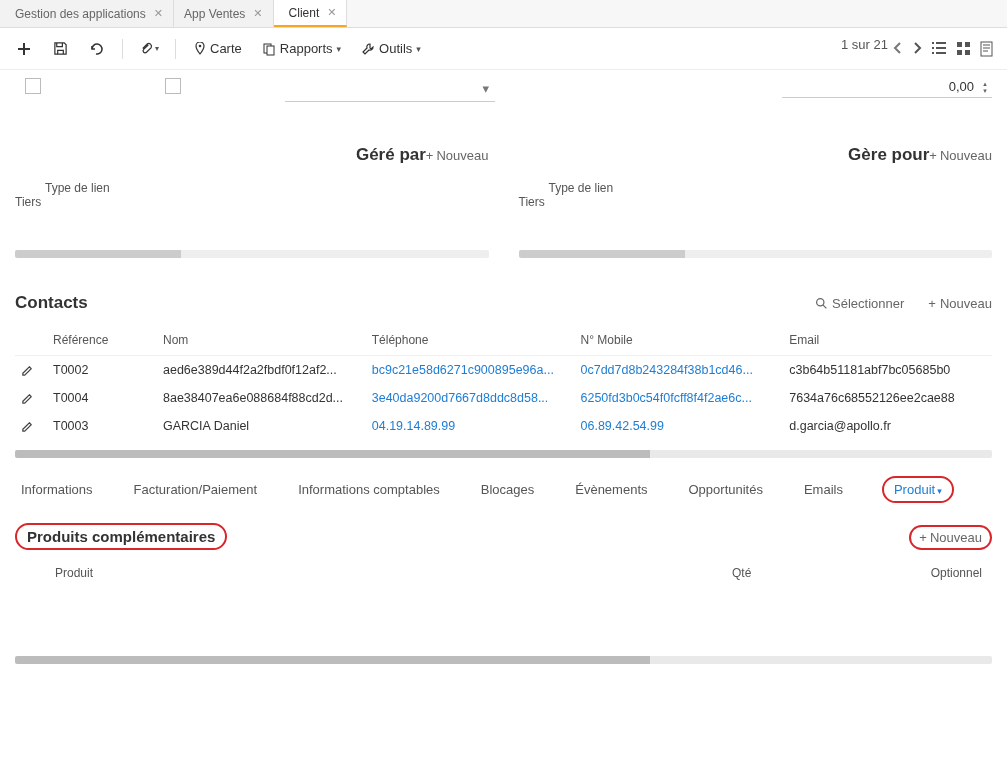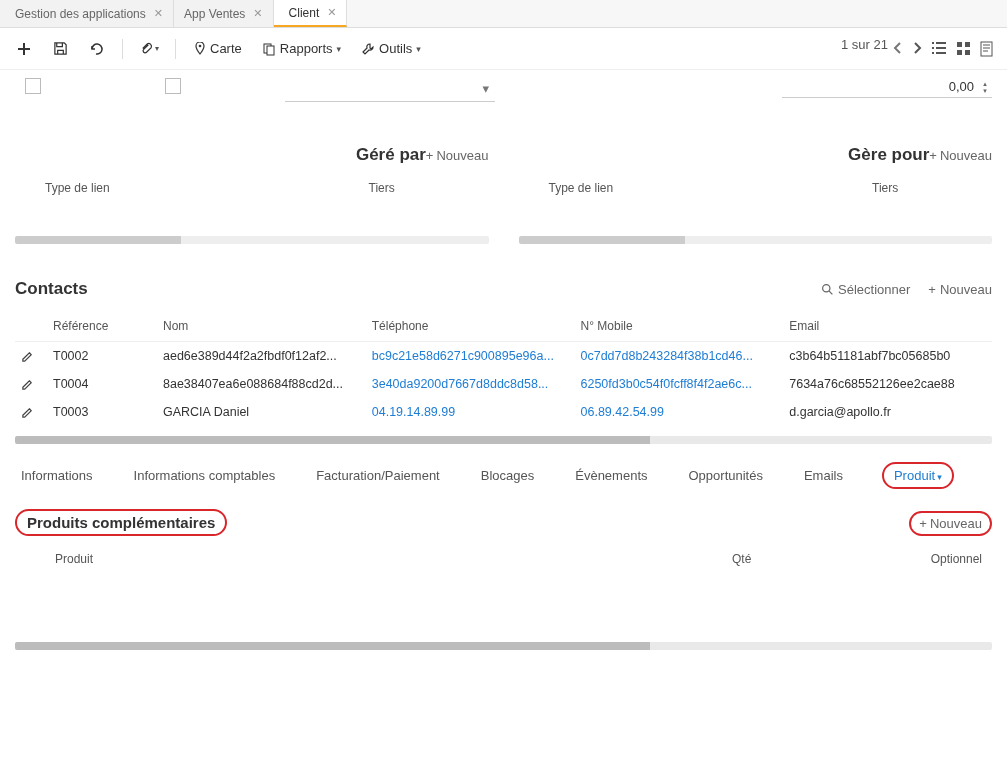--- a/index.html
+++ b/index.html
@@ -28,27 +28,27 @@
   .spinner span{font-size:7px;line-height:7px;color:#666;cursor:pointer;}
   .fld-label { color:#666; font-size:12px; margin:8px 0 2px 0; display:block;}
   .search-fld { border-bottom:1px solid #ccc; height:26px; display:flex; align-items:center; justify-content:flex-end; padding-right:4px;}
   .search-fld svg { width:14px; height:14px; color:#888;}
 
   .section-pair { display:flex; gap:30px; margin-top:40px;}
   .panel { flex:1; }
   .panel-hd { display:flex; align-items:center; justify-content:flex-end; margin-bottom:10px;}
   .panel-title { font-size:17px; font-weight:600; color:#333;}
   .add-btn { color:#666; cursor:pointer; font-size:13px; display:flex; align-items:center; gap:3px;}
-  .mini-tbl-hd { display:flex; padding:6px 0; color:#555; font-size:12px;}
+  .mini-tbl-hd { display:flex; padding:6px 0; color:#555; font-size:12px;flex-direction:column;}
   .mini-tbl-hd .c1{flex:1; padding-left:30px;} .mini-tbl-hd .c2{width:120px;}
   .scroll-ind { height:8px; background:linear-gradient(to right,#ccc 35%,#eee 35%); margin-top:35px; border-radius:2px;}
 
   .contacts-sec { margin-top:35px;}
   .contacts-hd { display:flex; align-items:center; justify-content:space-between; margin-bottom:12px;}
-  .contacts-actions { display:flex; gap:18px;}
+  .contacts-actions { display:flex; gap:24px;}
   .act-link { color:#666; cursor:pointer; display:flex; align-items:center; gap:4px;}
   .ct-table { width:100%; border-collapse:collapse; table-layout:fixed;}
   .ct-table th { text-align:left; font-weight:normal; color:#555; padding:8px 6px; border-bottom:1px solid #eee; font-size:12px;}
   .ct-table td { padding:7px 6px; font-size:12.5px; white-space:nowrap; overflow:hidden; text-overflow:ellipsis;}
   .ct-table .edit-col{width:32px;}
   .ct-table .ref-col{width:110px;}
   .link-c { color:#1e7dd4;}
   .pencil { cursor:pointer;}
   .scroll-ind2 { height:8px; background:linear-gradient(to right,#bcbcbc 65%,#e9e9e9 65%); margin-top:10px; border-radius:2px;}
 
@@ -312,22 +312,22 @@
           <td class="link-c">06.89.42.54.99</td>
           <td>d.garcia@apollo.fr</td>
         </tr>
       </tbody>
     </table>
     <div class="scroll-ind2"></div>
   </div>
 
   <div class="sub-tabs">
     <span class="sub-tab">Informations</span>
+    <span class="sub-tab">Facturation/Paiement</span>
     <span class="sub-tab">Informations comptables</span>
-    <span class="sub-tab">Facturation/Paiement</span>
     <span class="sub-tab">Blocages</span>
     <span class="sub-tab">Évènements</span>
     <span class="sub-tab">Opportunités</span>
     <span class="sub-tab">Emails</span>
     <span class="sub-tab active"><span>Produit</span><span class="caret">▾</span></span>
   </div>
 
   <div class="prod-sec">
     <div class="prod-hd">
       <span class="prod-title-wrap"><span class="prod-title">Produits complémentaires</span></span>

